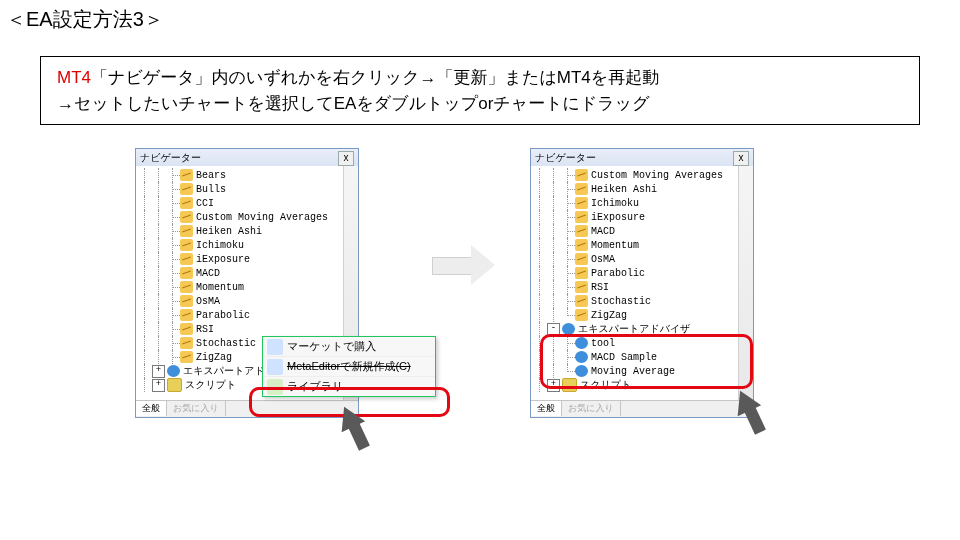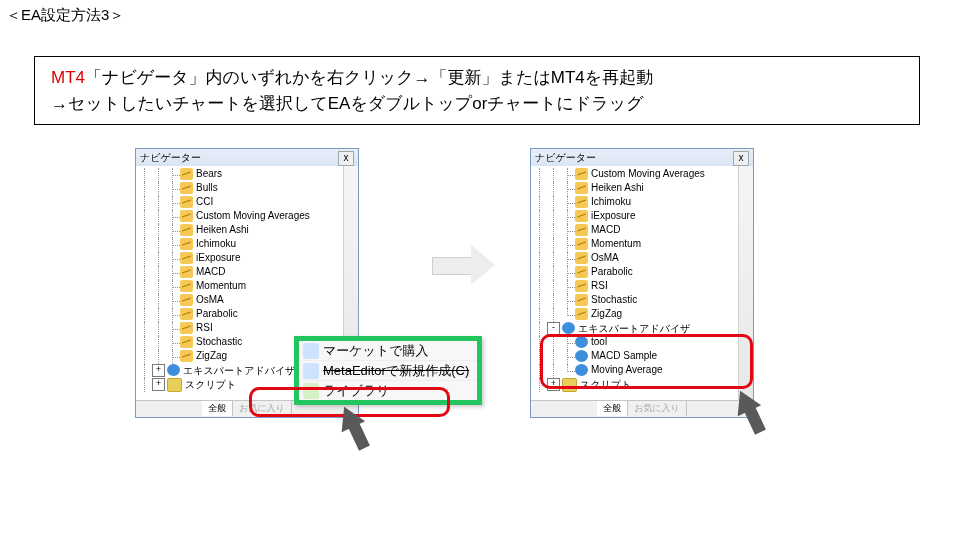--- a/index.html
+++ b/index.html
@@ -1,46 +1,46 @@
 <!DOCTYPE html>
 <html><head>
 <meta charset="utf-8">
 <style>
 html,body{margin:0;padding:0;width:960px;height:540px;font-family:"Meiryo","MS PGothic",sans-serif;background:#fff;overflow:hidden;font-size:13px;}
-.title{position:absolute;left:6px;top:6px;font-size:15px;}
-.callout{position:absolute;left:34px;top:56px;right:40px;border:1px solid #000;padding:8px 16px;font-size:17px;line-height:1.5;}
+.title{position:absolute;left:6px;top:6px;font-size:20px;}
+.callout{position:absolute;left:40px;top:56px;right:40px;border:1px solid #000;padding:8px 16px;font-size:17px;line-height:1.5;}
 .callout .mt4pre{color:#d00;}
 
 .panel{position:absolute;width:222px;height:268px;border:1px solid #7a9ac4;background:#bef264;}
 .panel.left{left:135px;top:148px;}
 .panel.right{left:530px;top:148px;}
 .panel .ph{height:17px;background:linear-gradient(#e9eef8,#dbe4f4);border-bottom:1px solid #b7c7df;padding:0 4px;font-size:10px;line-height:17px;}
 .panel .ph .x{float:right;width:14px;height:13px;margin-top:2px;border:1px solid #9aa;text-align:center;line-height:11px;font-size:10px;background:#f0f0f0;}
 .panel .body{position:absolute;left:0;right:0;top:17px;bottom:16px;background:#fff;overflow:hidden;}
 .panel .vbar{position:absolute;right:0;top:17px;bottom:16px;width:14px;background:linear-gradient(#f5f5f5,#e8e8e8);border-left:1px solid #d0d0d0;}
-.panel .tabs{position:absolute;left:0;right:0;bottom:0;height:16px;background:#f0f0f0;border-top:1px solid #c5c5c5;font-size:9px;text-align:center;}
+.panel .tabs{position:absolute;left:0;right:0;bottom:0;height:16px;background:#f0f0f0;border-top:1px solid #c5c5c5;font-size:9px;}
 .panel .tabs span{display:inline-block;height:15px;line-height:15px;padding:0 6px;border-right:1px solid #c5c5c5;}
 .panel .tabs .a{background:#fff;border-top:1px solid #c5c5c5;margin-top:-1px;}
 .panel .tabs .g{color:#aaa;}
 
 .tree{font-size:10px;padding:2px 2px;}
-.row{display:flex;align-items:flex-start;height:14px;}
+.row{display:flex;align-items:center;height:14px;font-family:Liberation Mono, monospace;}
 .ind{width:14px;height:14px;display:inline-block;position:relative;}
 .vline::before{content:"";position:absolute;left:6px;top:0;bottom:0;border-left:1px dotted #999;}
 .hbranch::after{content:"";position:absolute;left:6px;right:0;top:7px;border-top:1px dotted #999;}
 .vbot::before{content:"";position:absolute;left:6px;top:0;height:8px;border-left:1px dotted #999;}
 .pbox{width:11px;height:11px;border:1px solid #7a7a7a;background:#fff;font-size:9px;line-height:9px;text-align:center;display:inline-block;margin-right:2px;}
 .icn{width:13px;height:12px;display:inline-block;margin-right:3px;border-radius:2px;}
 .i-ind{background:#f6c856;position:relative;}
 .i-ind::after{content:"";position:absolute;left:2px;top:5px;width:9px;height:0;border-top:1px solid #b57b00;transform:rotate(-20deg);}
 .i-ea{background:#3d8edb;border-radius:50%;}
 .i-sc{background:#e8cf5a;border:1px solid #c9a72e;}
 .lbl{white-space:nowrap;color:#000;}
 
-.ctx{position:absolute;border:5px solid #22c55e;background:#f7f7f7;font-size:13px;min-width:172px;box-shadow:2px 2px 4px rgba(0,0,0,.2);margin-left:32px;}
+.ctx{position:absolute;border:1px solid #22c55e;background:#f7f7f7;font-size:11px;min-width:172px;box-shadow:2px 2px 4px rgba(0,0,0,.2);}
 .ctx .ci{display:flex;align-items:center;height:19px;padding:0 8px 0 4px;border-top:1px solid #eee;}
 .ctx .ci:first-child{border-top:0;}
 .ctx .ci .cicon{width:16px;height:16px;margin-right:4px;display:inline-block;border-radius:2px;background:#cfe2ff;position:relative;}
 .ctx .ci.sel{background:#cde5ff;border:1px solid #6aa8e6;height:18px;}
 .ctx .ci.strike{text-decoration:line-through;}
 
 .redbox{position:absolute;border:3px solid #e30613;border-radius:10px;background:transparent;pointer-events:none;}
 
 .bigarrow{position:absolute;left:432px;top:245px;width:66px;height:40px;}
 .bigarrow .shaft{position:absolute;left:0;top:12px;width:40px;height:16px;background:#ededed;border:1px solid #d0d0d0;}

